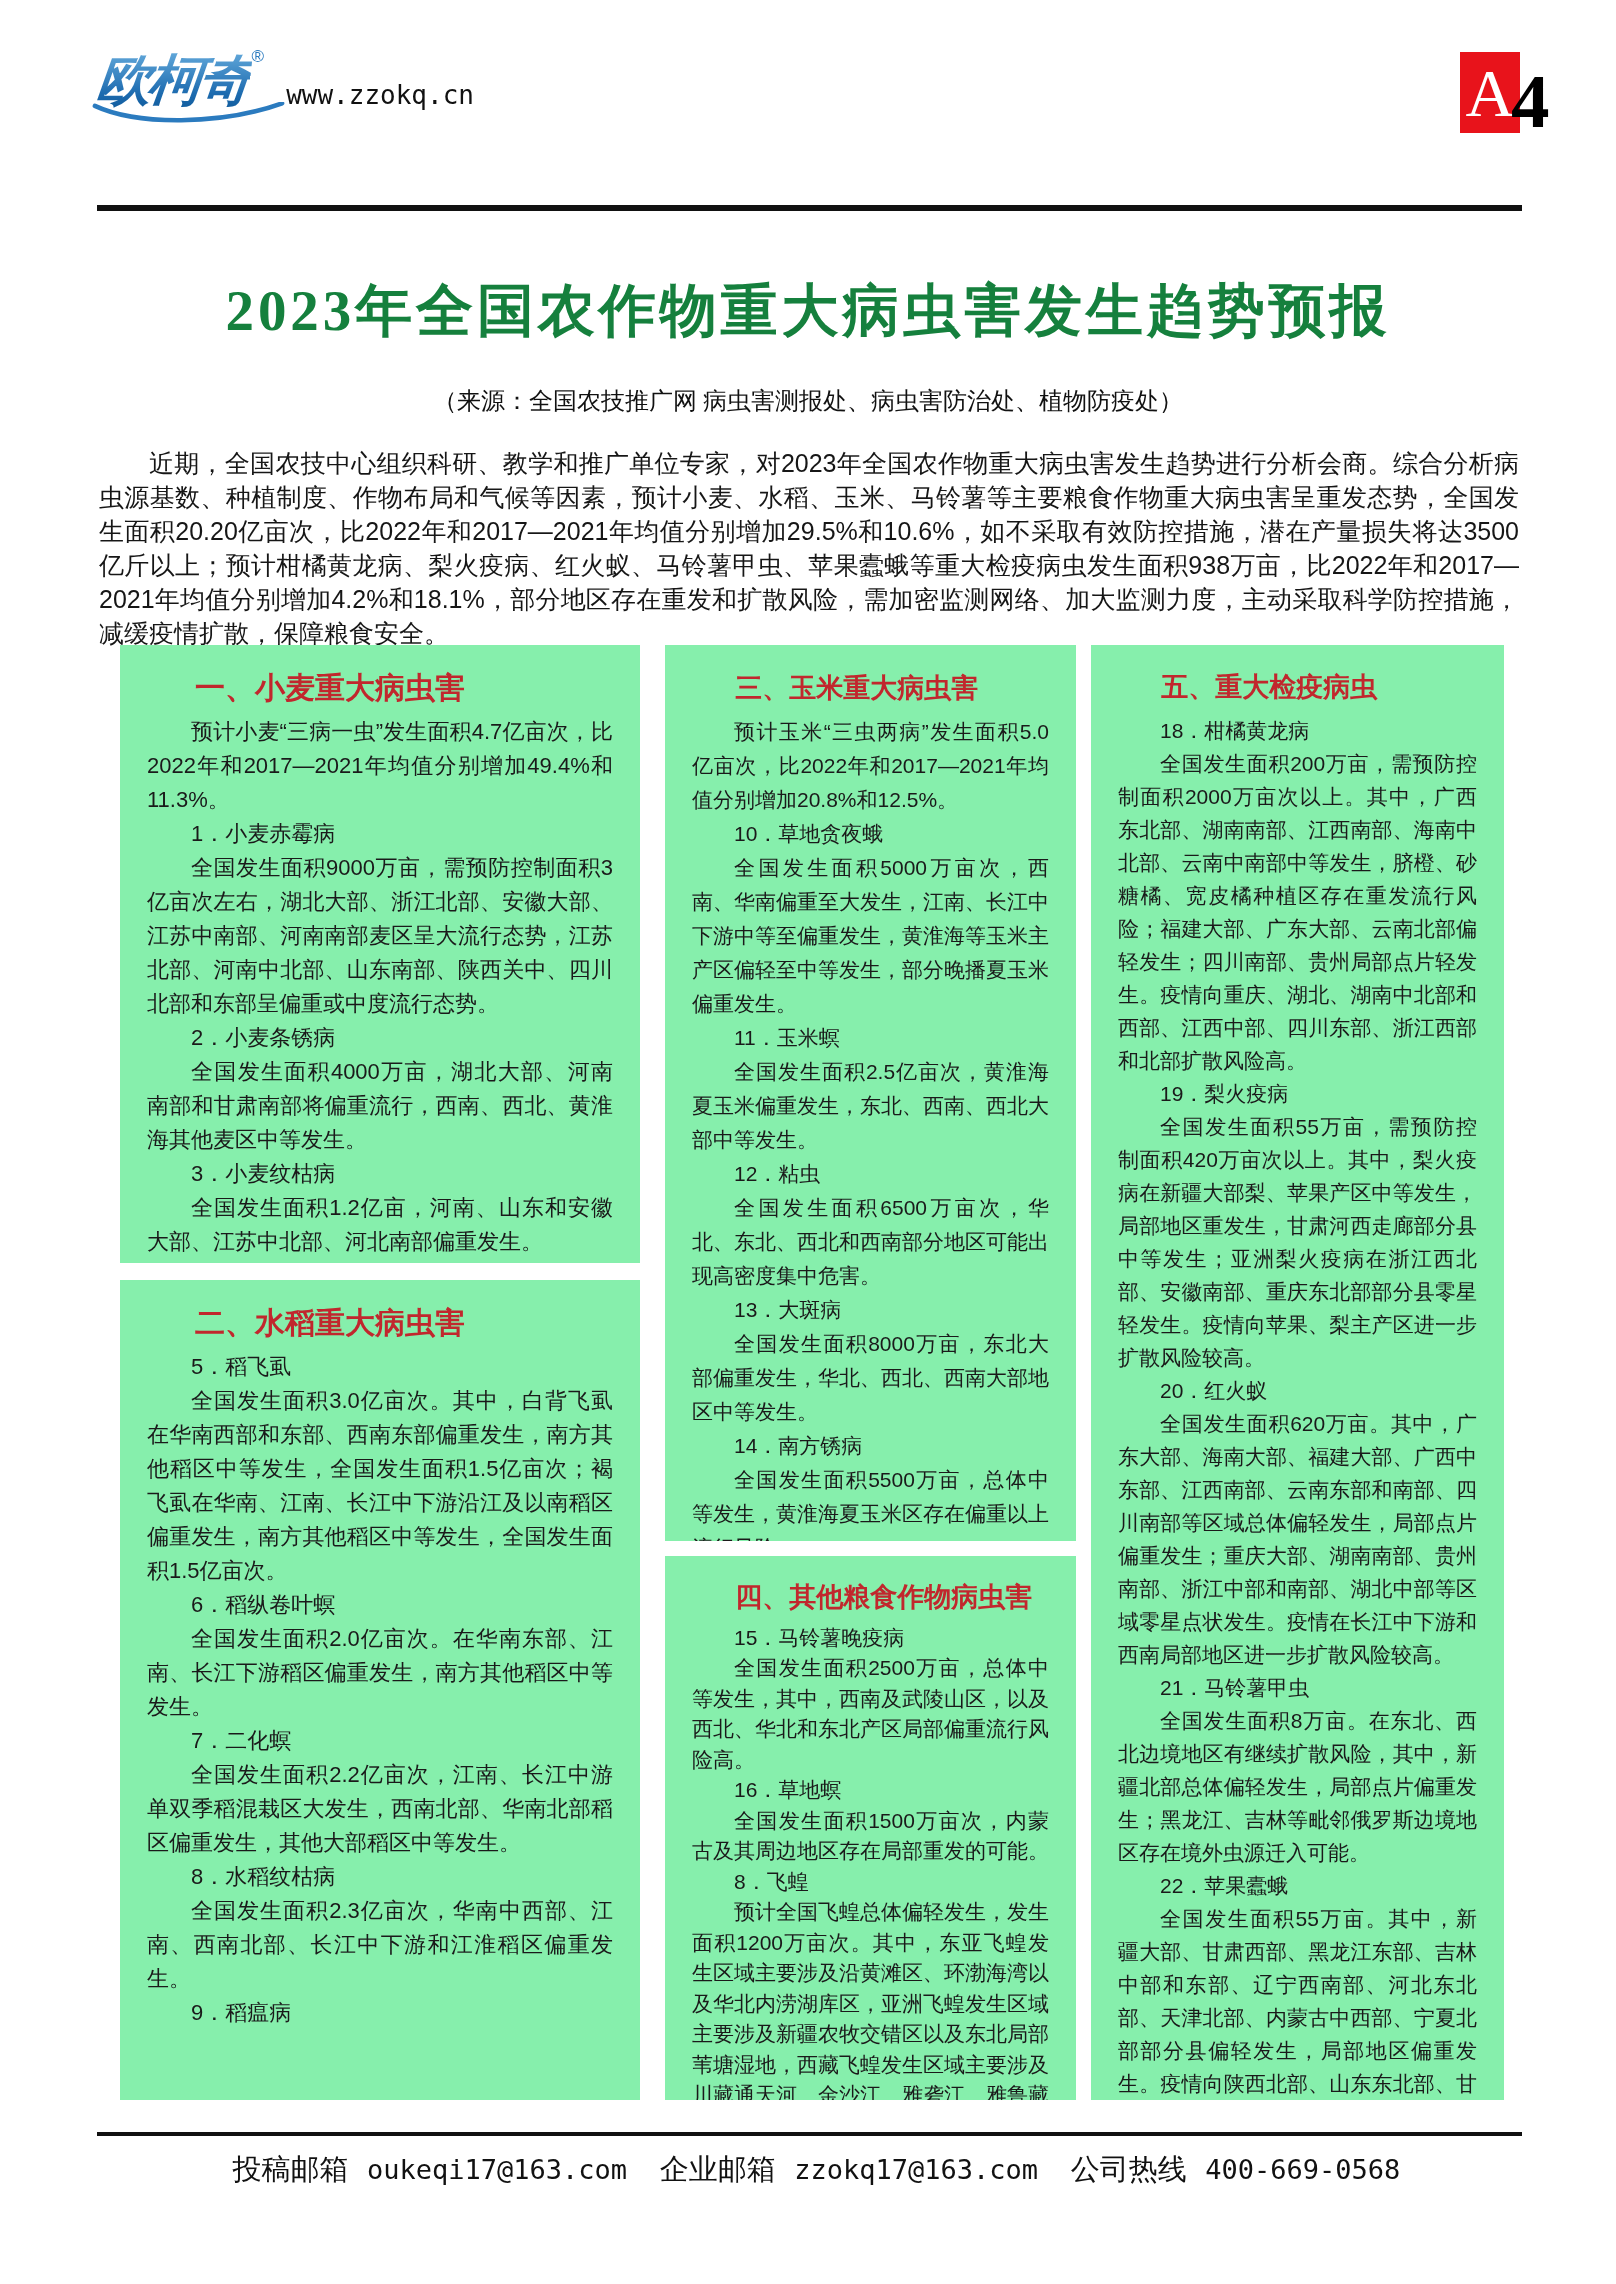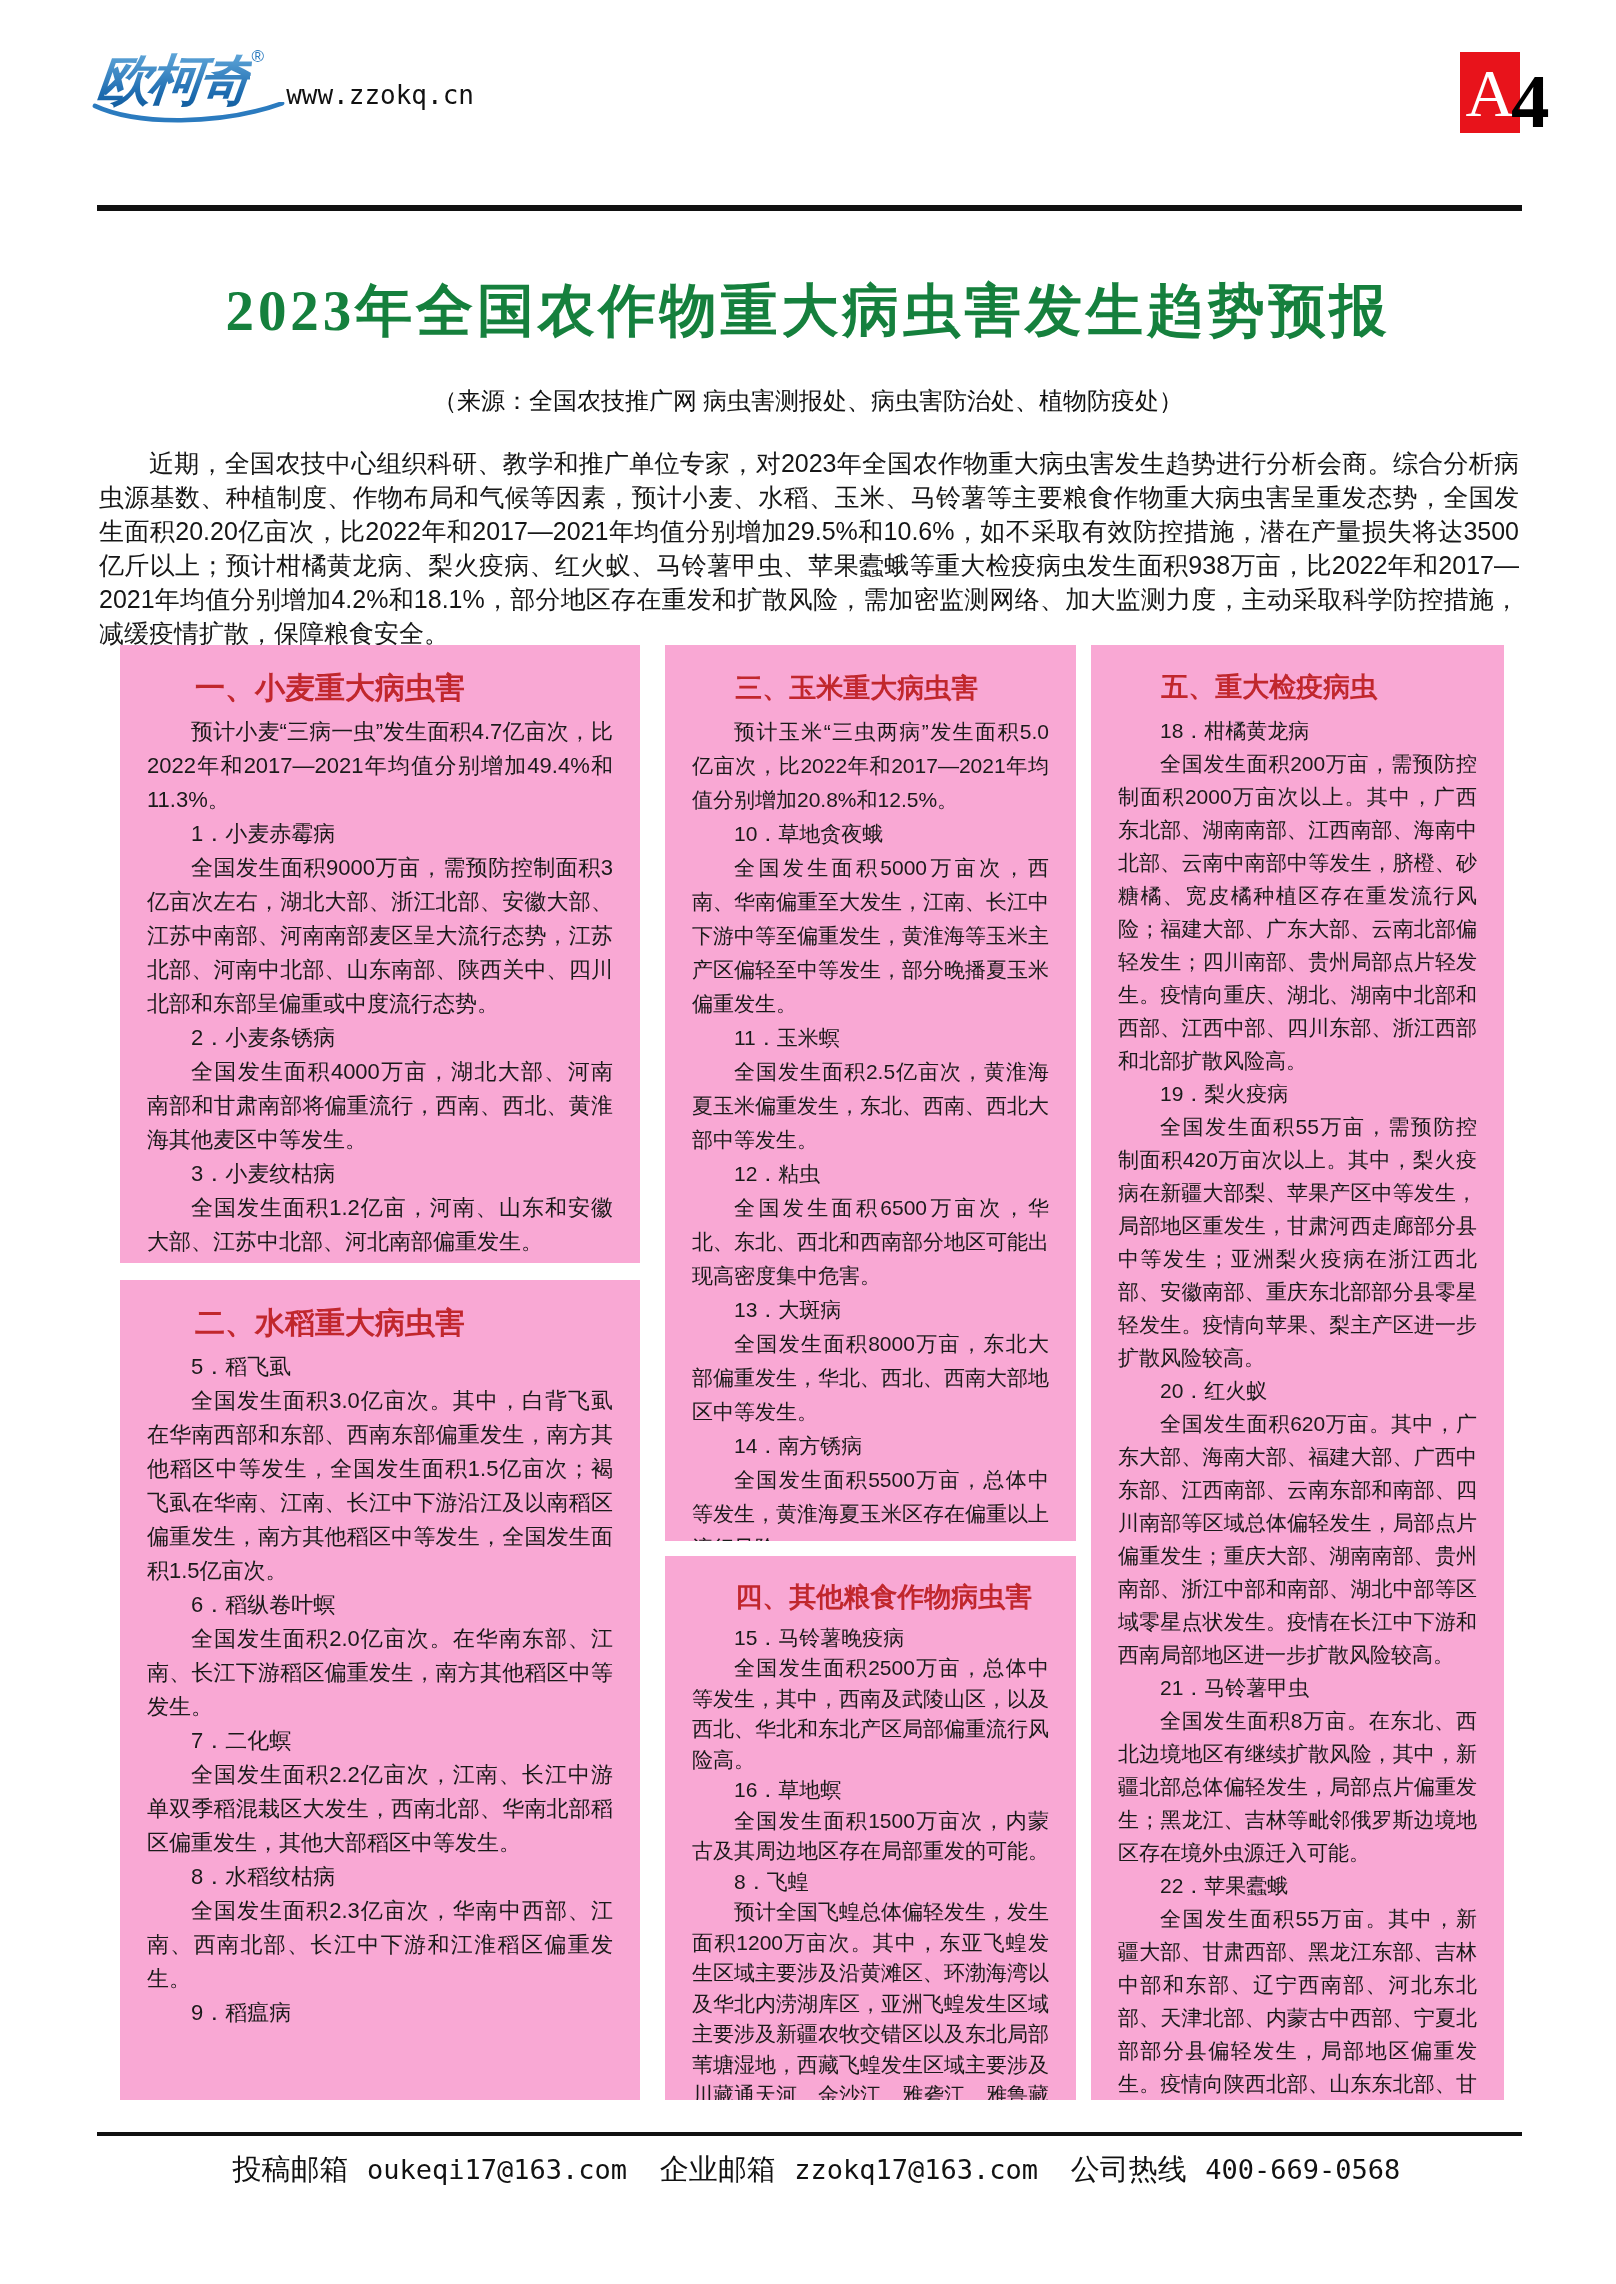--- a/index.html
+++ b/index.html
@@ -29,21 +29,21 @@
   
   .title{position:absolute;left:0;top:273px;width:100%;margin:0;text-align:center;
          font-family:"Liberation Serif",serif;font-weight:bold;font-size:57px;
          letter-spacing:3.9px;color:#15803d;}
   .source{position:absolute;left:0;top:385px;width:100%;margin:0;text-align:center;
           font-family:"Liberation Serif",serif;font-size:24px;color:#111;}
   .intro{position:absolute;left:99px;top:446px;width:1420px;margin:0;
          font-size:25px;line-height:34px;text-align:justify;text-indent:2em;color:#161616;}
 
   
-  .box{position:absolute;background:#f9a8d4;box-sizing:border-box;
+  .box{position:absolute;background:#86efac;box-sizing:border-box;
        padding:22px 27px;overflow:hidden;text-align:justify;color:#1a1a1a;}
   .box h2{margin:3.9px 0 10.4px 0;text-indent:1.6em;font-weight:bold;color:#c1272d;}
   .box .para{margin:0;text-indent:2em;}
   .box-a{left:120px;top:645px;width:520px;height:618px;font-size:22px;line-height:34px;}
   .box-b{left:120px;top:1280px;width:520px;height:820px;font-size:22px;line-height:34px;}
   .box-c{left:665px;top:645px;width:411px;height:896px;font-size:21px;line-height:34px;}
   .box-d{left:665px;top:1556px;width:411px;height:544px;font-size:21px;line-height:30.5px;}
   .box-e{left:1091px;top:645px;width:413px;height:1455px;font-size:21px;line-height:33px;}
   .box-a h2,.box-b h2{font-size:30px;}
   .box-c h2,.box-d h2,.box-e h2{font-size:27px;}

